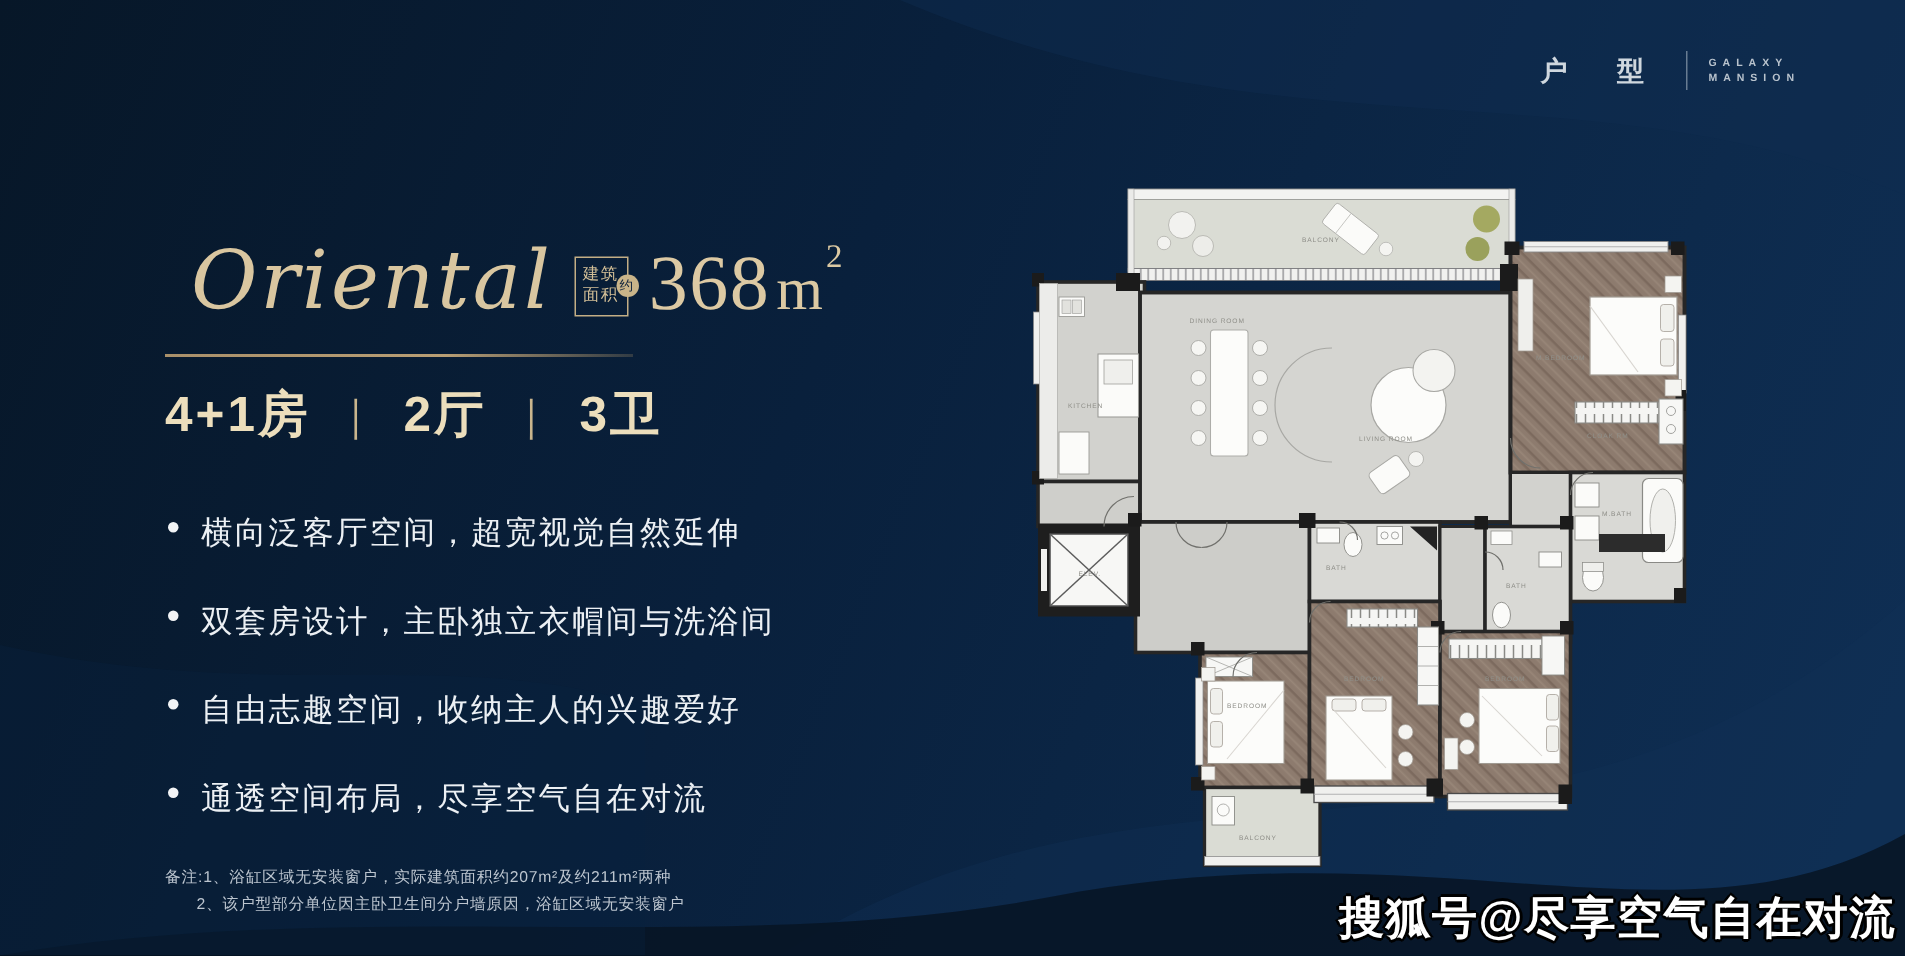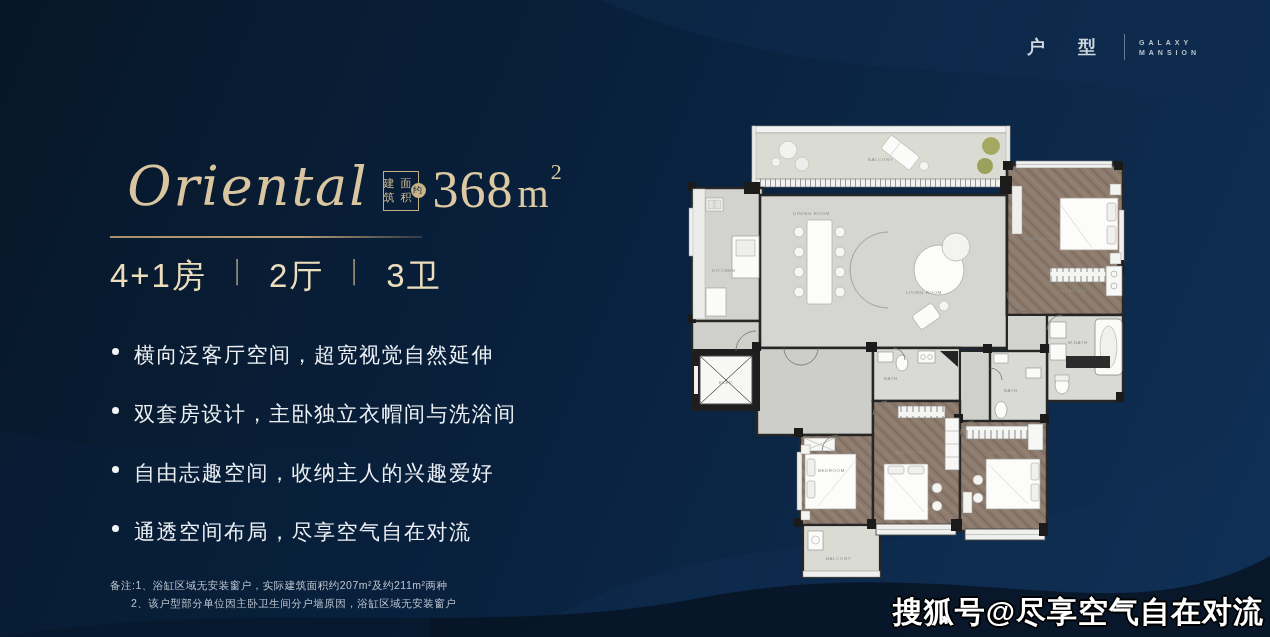--- a/index.html
+++ b/index.html
@@ -12,30 +12,30 @@
   .brand-cat{color:#cfd7de;font-size:18px;letter-spacing:14px;font-weight:600;}
   .brand-div{width:1px;height:26px;background:#8fa0b0;opacity:.7;}
   .brand-stack{display:flex;flex-direction:column;gap:3px;}
   .brand-stack span{color:#b9c3cd;font-size:7px;font-weight:700;letter-spacing:4px;line-height:1;}
   
   .left{position:absolute;left:110px;top:160px;width:470px;z-index:3;}
   .titleRow{display:flex;align-items:flex-end;gap:14px;justify-content:center;}
   .title-en{font-family:"DejaVu Serif","Liberation Serif",serif;font-style:italic;
     font-size:54px;line-height:1;color:#d9c6a0;letter-spacing:2px;}
   .areaBadge{position:relative;width:34px;height:38px;border:1px solid #c3ae85;
-    display:flex;align-items:center;justify-content:center;
+    display:flex;flex-direction:column;align-items:center;justify-content:center;
     color:#d3bf97;font-size:11px;line-height:1.25;letter-spacing:1px;margin-bottom:3px;}
   .approx{position:absolute;right:-8px;top:11px;width:15px;height:15px;border-radius:50%;
     background:#c9b489;color:#0a1f3a;font-size:9px;display:flex;align-items:center;justify-content:center;}
   .areaVal{font-family:"Liberation Serif",serif;font-size:52px;line-height:.9;color:#dcc9a3;letter-spacing:1px;}
   .areaVal .unit{font-size:40px;margin-left:4px;}
   .areaVal sup{font-size:22px;vertical-align:28px;margin-left:1px;}
   .gold-line{height:2px;width:312px;margin-top:22px;
     background:linear-gradient(90deg,#a9906a 0%,#b89e74 60%,rgba(170,145,105,.25) 100%);}
-  .spec{margin-top:16px;font-size:33px;color:#ecdebc;letter-spacing:2px;display:flex;align-items:flex-start;}
+  .spec{margin-top:16px;font-size:33px;color:#ecdebc;letter-spacing:2px;display:flex;align-items:flex-end;font-weight:bold;}
   .spec .sep{color:#c8b astonishing;}
   .spec .sep{color:#c9b58d;font-size:28px;margin:0 16px;transform:scaleX(.55);}
   .features{margin-top:42px;}
   .feat{position:relative;padding-left:24px;margin-bottom:31px;color:#ecf0f4;
     font-size:21px;letter-spacing:1.5px;}
   .feat::before{content:"";position:absolute;left:2px;top:7px;width:7px;height:7px;border-radius:50%;background:#f2f4f6;}
   .notes{margin-top:22px;font-size:10.5px;color:#bcc5cf;letter-spacing:.5px;line-height:1.7;}
   .notes .l2{padding-left:21px;}
   
   .plan{position:absolute;left:688px;top:120px;z-index:2;}

